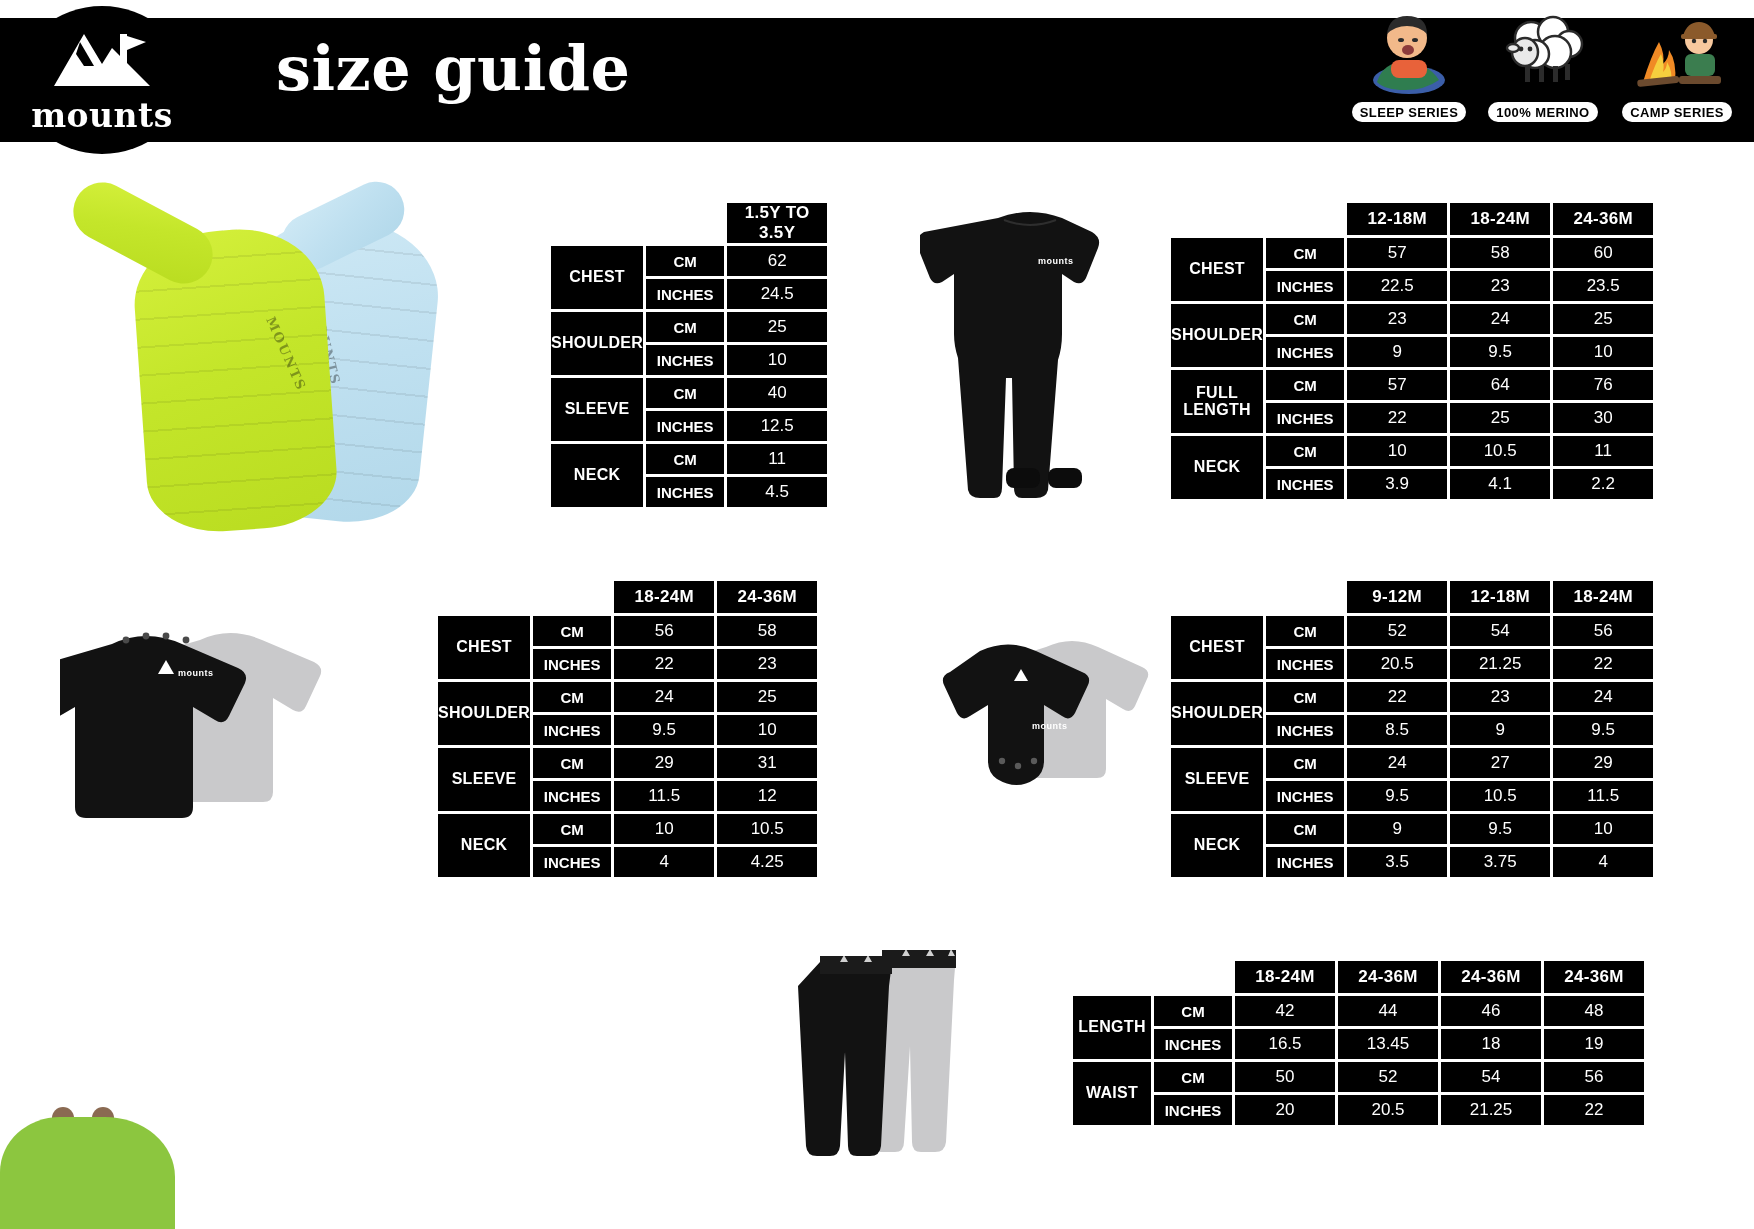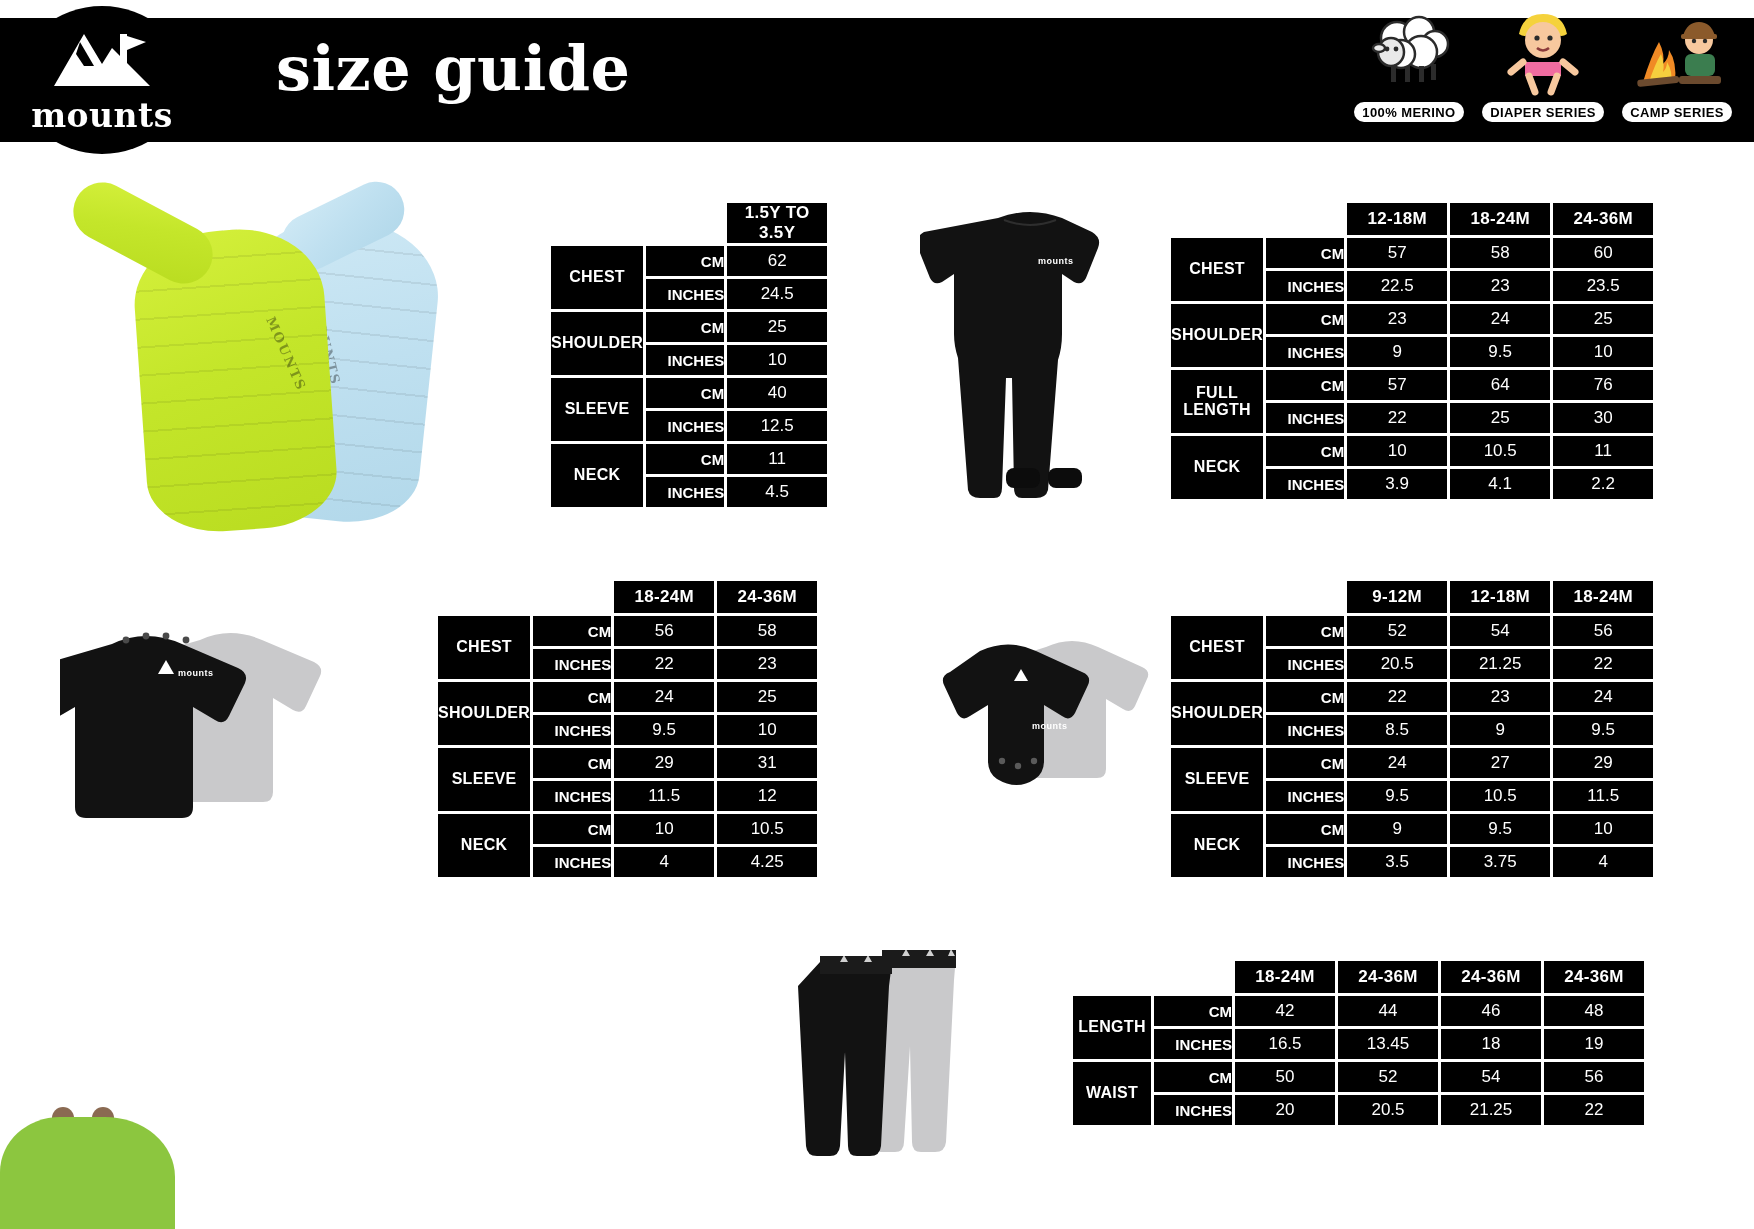--- a/index.html
+++ b/index.html
@@ -117,21 +117,20 @@
   }
   .size-table .rowlabel {
     width: 78px;
     font-size: 16px;
     letter-spacing: 0.3px;
     line-height: 1.05;
   }
   .size-table .unit {
     width: 78px;
     font-size: 15px;
-    text-align: right;
   }
   .size-table .val {
     width: 100px;
     font-size: 17px;
     font-weight: normal;
   }
   .size-table .colhead {
     font-size: 17px;
     letter-spacing: 0.3px;
     height: 32px;
@@ -248,20 +247,35 @@
       <path d="M77 16 L96 22 L77 30 Z" fill="#ffffff"></path>
     </svg>
   </div>
   <div class="logo-word">mounts</div>
 </div>
 
 <div class="page-title">size guide</div>
 
 <div class="series-group">
 
+  <div class="series-item">
+    <div class="series-art">
+      <svg viewBox="0 0 96 96" width="96" height="96" aria-hidden="true">
+        <ellipse cx="48" cy="76" rx="36" ry="14" fill="#3b5ea8"></ellipse>
+        <path d="M16 78 q6 -20 28 -20 q22 0 34 18 q-14 10 -34 10 q-20 0 -28 -8z" fill="#2f7d4f"></path>
+        <circle cx="46" cy="34" r="20" fill="#f2b98a"></circle>
+        <path d="M26 30 q2 -18 20 -18 q20 0 20 18 q-8 -8 -20 -8 q-12 0 -20 8z" fill="#2b2b2b"></path>
+        <ellipse cx="40" cy="36" rx="3" ry="2" fill="#2b2b2b"></ellipse>
+        <ellipse cx="54" cy="36" rx="3" ry="2" fill="#2b2b2b"></ellipse>
+        <ellipse cx="47" cy="46" rx="6" ry="5" fill="#8c3b3b"></ellipse>
+        <rect x="30" y="56" width="36" height="18" rx="8" fill="#e8623a"></rect>
+      </svg>
+    </div>
+    <div class="series-label">SLEEP SERIES</div>
+  </div>
 
   <div class="series-item">
     <div class="series-art">
       <svg viewBox="0 0 96 96" width="96" height="96" aria-hidden="true">
         <g fill="#ffffff" stroke="#2b2b2b" stroke-width="2.5">
           <circle cx="36" cy="34" r="16"></circle>
           <circle cx="58" cy="28" r="15"></circle>
           <circle cx="74" cy="40" r="13"></circle>
           <circle cx="60" cy="48" r="16"></circle>
           <circle cx="40" cy="50" r="14"></circle>
@@ -272,35 +286,20 @@
         <ellipse cx="18" cy="44" rx="6" ry="4" fill="#e9e9e9" stroke="#2b2b2b" stroke-width="2.5"></ellipse>
         <rect x="30" y="62" width="5" height="16" fill="#2b2b2b"></rect>
         <rect x="44" y="62" width="5" height="16" fill="#2b2b2b"></rect>
         <rect x="58" y="62" width="5" height="16" fill="#2b2b2b"></rect>
         <rect x="70" y="60" width="5" height="16" fill="#2b2b2b"></rect>
       </svg>
     </div>
     <div class="series-label">100% MERINO</div>
   </div>
 
-  <div class="series-item">
-    <div class="series-art">
-      <svg viewBox="0 0 96 96" width="96" height="96" aria-hidden="true">
-        <path d="M24 30 q4 -20 24 -20 q20 0 24 20 q-6 4 -10 0 q-6 6 -14 6 q-8 0 -14 -6 q-4 4 -10 0z" fill="#f5d23c"></path>
-        <circle cx="48" cy="36" r="18" fill="#f7c89e"></circle>
-        <circle cx="42" cy="34" r="2.6" fill="#2b2b2b"></circle>
-        <circle cx="55" cy="34" r="2.6" fill="#2b2b2b"></circle>
-        <path d="M42 44 q6 5 12 0" stroke="#8c3b3b" stroke-width="2.5" fill="none"></path>
-        <path d="M30 58 h36 v14 h-36z" fill="#f06ca0"></path>
-        <path d="M34 72 l6 16 M62 72 l-6 16" stroke="#f7c89e" stroke-width="7" stroke-linecap="round"></path>
-        <path d="M28 58 l-12 10 M68 58 l12 10" stroke="#f7c89e" stroke-width="7" stroke-linecap="round"></path>
-      </svg>
-    </div>
-    <div class="series-label">DIAPER SERIES</div>
-  </div>
 
   <div class="series-item">
     <div class="series-art">
       <svg viewBox="0 0 96 96" width="96" height="96" aria-hidden="true">
         <path d="M14 78 q8 -26 16 -40 q6 12 4 22 q6 -6 6 -14 q8 12 6 32z" fill="#f08a25"></path>
         <path d="M20 78 q6 -18 12 -28 q4 10 2 18 q4 -4 4 -10 q6 10 4 20z" fill="#f6cf3e"></path>
         <rect x="8" y="76" width="42" height="7" rx="3" fill="#6b4a2e" transform="rotate(-6 8 76)"></rect>
         <circle cx="70" cy="36" r="14" fill="#f7c89e"></circle>
         <path d="M54 32 q4 -14 16 -14 q12 0 16 14 z" fill="#8b5a2b"></path>
         <rect x="52" y="30" width="36" height="5" rx="2" fill="#8b5a2b"></rect>

